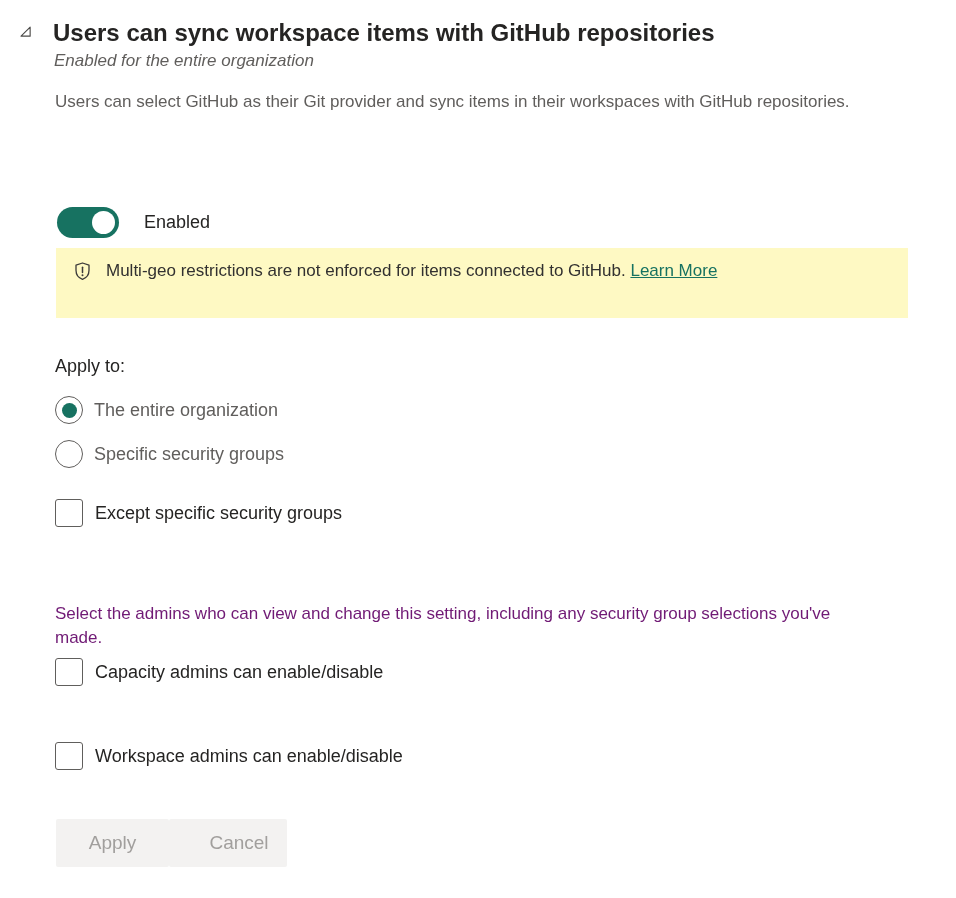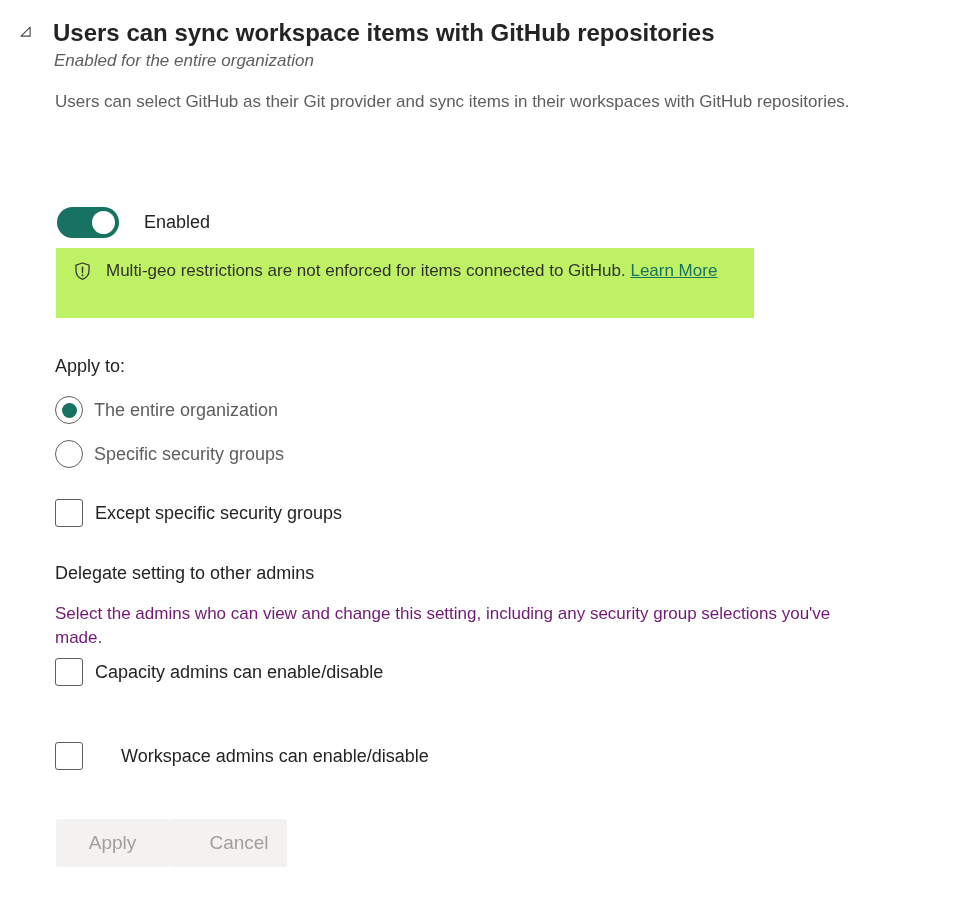--- a/index.html
+++ b/index.html
@@ -28,22 +28,22 @@
     background:#177261;cursor:pointer;flex:0 0 auto;
   }
   .toggle .knob{
     position:absolute;top:4px;right:4px;width:23px;height:23px;border-radius:50%;
     background:#ffffff;
   }
   .toggle-label{margin-left:25px;font-size:18px;color:#252423;}
 
   
   .banner{
-    left:56px;top:248px;width:698px;height:70px;box-sizing:border-box;
-    background:#bef264;padding:10px 16px;
+    left:56px;top:248px;width:852px;height:70px;box-sizing:border-box;
+    background:#fef9c3;padding:10px 16px;
     display:flex;align-items:flex-start;
   }
   .banner-icon{flex:0 0 auto;margin-top:3px;margin-right:13px;}
   .banner-text{width:705px;font-size:17px;line-height:25px;color:#323130;}
   .banner-link{color:#177261;text-decoration:underline;cursor:pointer;}
 
   
   .apply-to-label{left:55px;top:356px;font-size:18px;color:#252423;}
   .choice-row{display:flex;align-items:center;cursor:pointer;}
   .radio-row-1{left:55px;top:396px;}
@@ -54,21 +54,21 @@
     display:flex;align-items:center;justify-content:center;
   }
   .radio.selected::after{
     content:"";width:15px;height:15px;border-radius:50%;background:#177261;display:block;
   }
   .radio-label{margin-left:11px;font-size:18px;color:#605e5c;}
 
   
   .check-row-except{left:55px;top:499px;}
   .check-row-capacity{left:55px;top:658px;}
-  .check-row-workspace{left:55px;top:742px;gap:26px;}
+  .check-row-workspace{left:55px;top:742px;}
   .checkbox{
     box-sizing:border-box;width:28px;height:28px;border-radius:3px;
     border:1.5px solid #605e5c;background:#fff;flex:0 0 auto;
   }
   .check-label{margin-left:12px;font-size:18px;color:#252423;}
 
   
   .delegate-heading{left:55px;top:563px;font-size:18px;color:#252423;}
   .desc2{left:55px;top:602px;width:805px;font-size:17px;line-height:24px;color:#701a75;}
 
@@ -128,21 +128,20 @@
   <div class="abs choice-row radio-row-2">
     <span class="radio"></span>
     <span class="radio-label">Specific security groups</span>
   </div>
 
   <div class="abs choice-row check-row-except">
     <span class="checkbox"></span>
     <span class="check-label">Except specific security groups</span>
   </div>
 
-  <div class="abs delegate-heading">Delegate setting to other admins</div>
   <div class="abs desc2">Select the admins who can view and change this setting, including any security group selections you've made.</div>
 
   <div class="abs choice-row check-row-capacity">
     <span class="checkbox"></span>
     <span class="check-label">Capacity admins can enable/disable</span>
   </div>
 
   <div class="abs choice-row check-row-workspace">
     <span class="checkbox"></span>
     <span class="check-label">Workspace admins can enable/disable</span>

